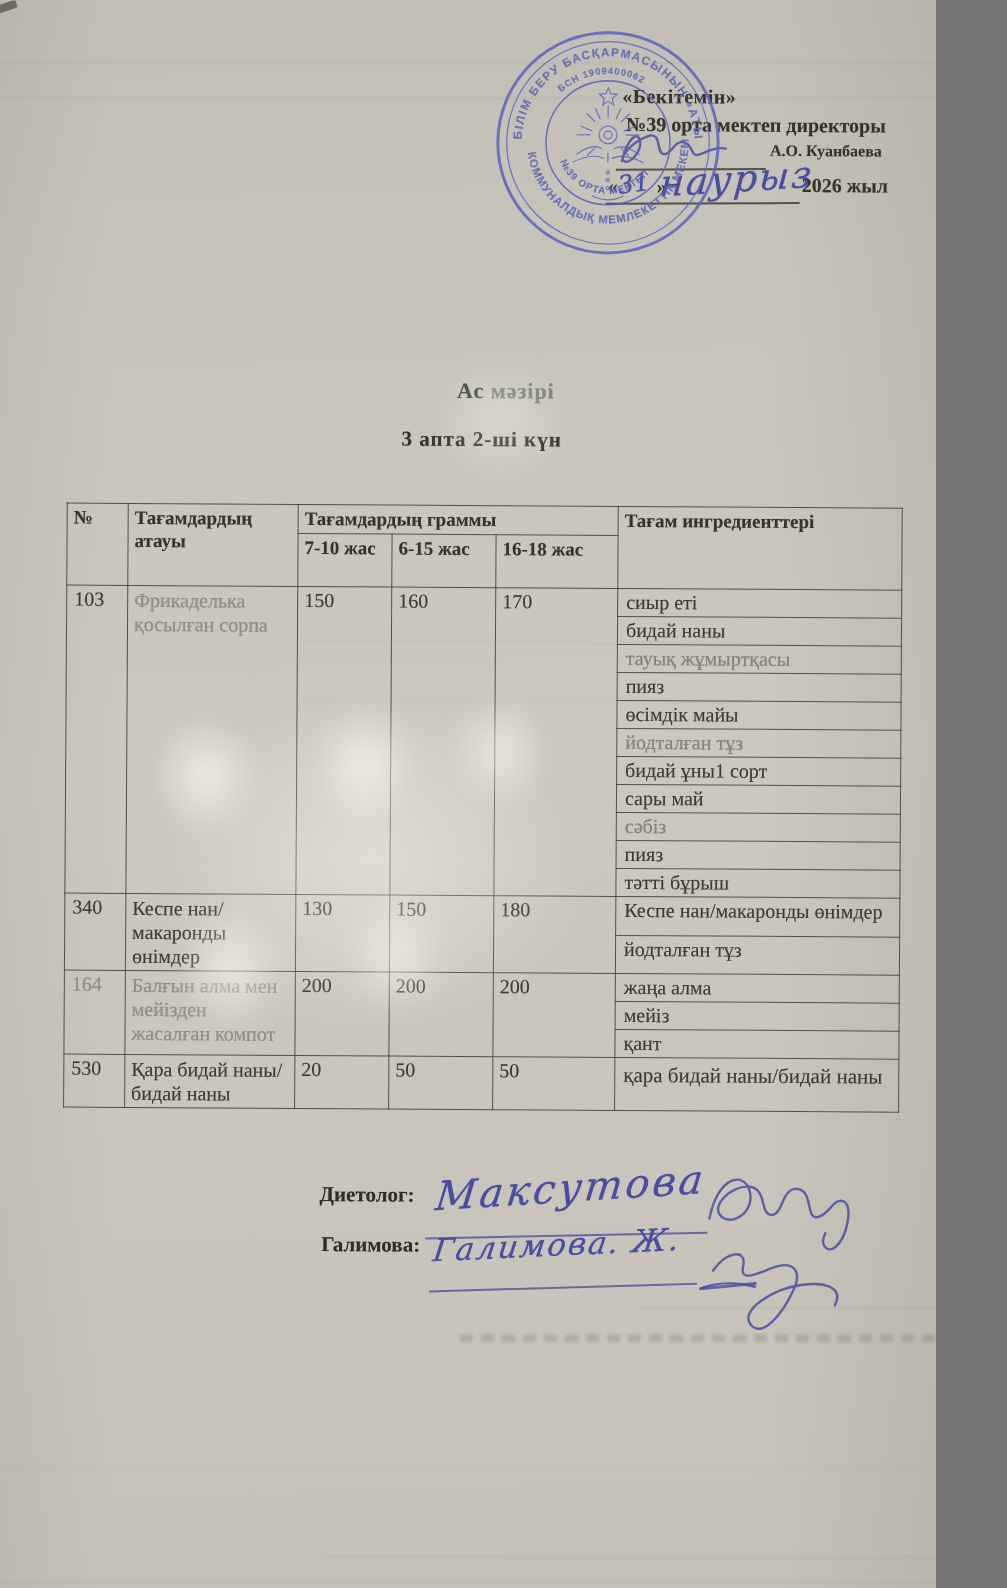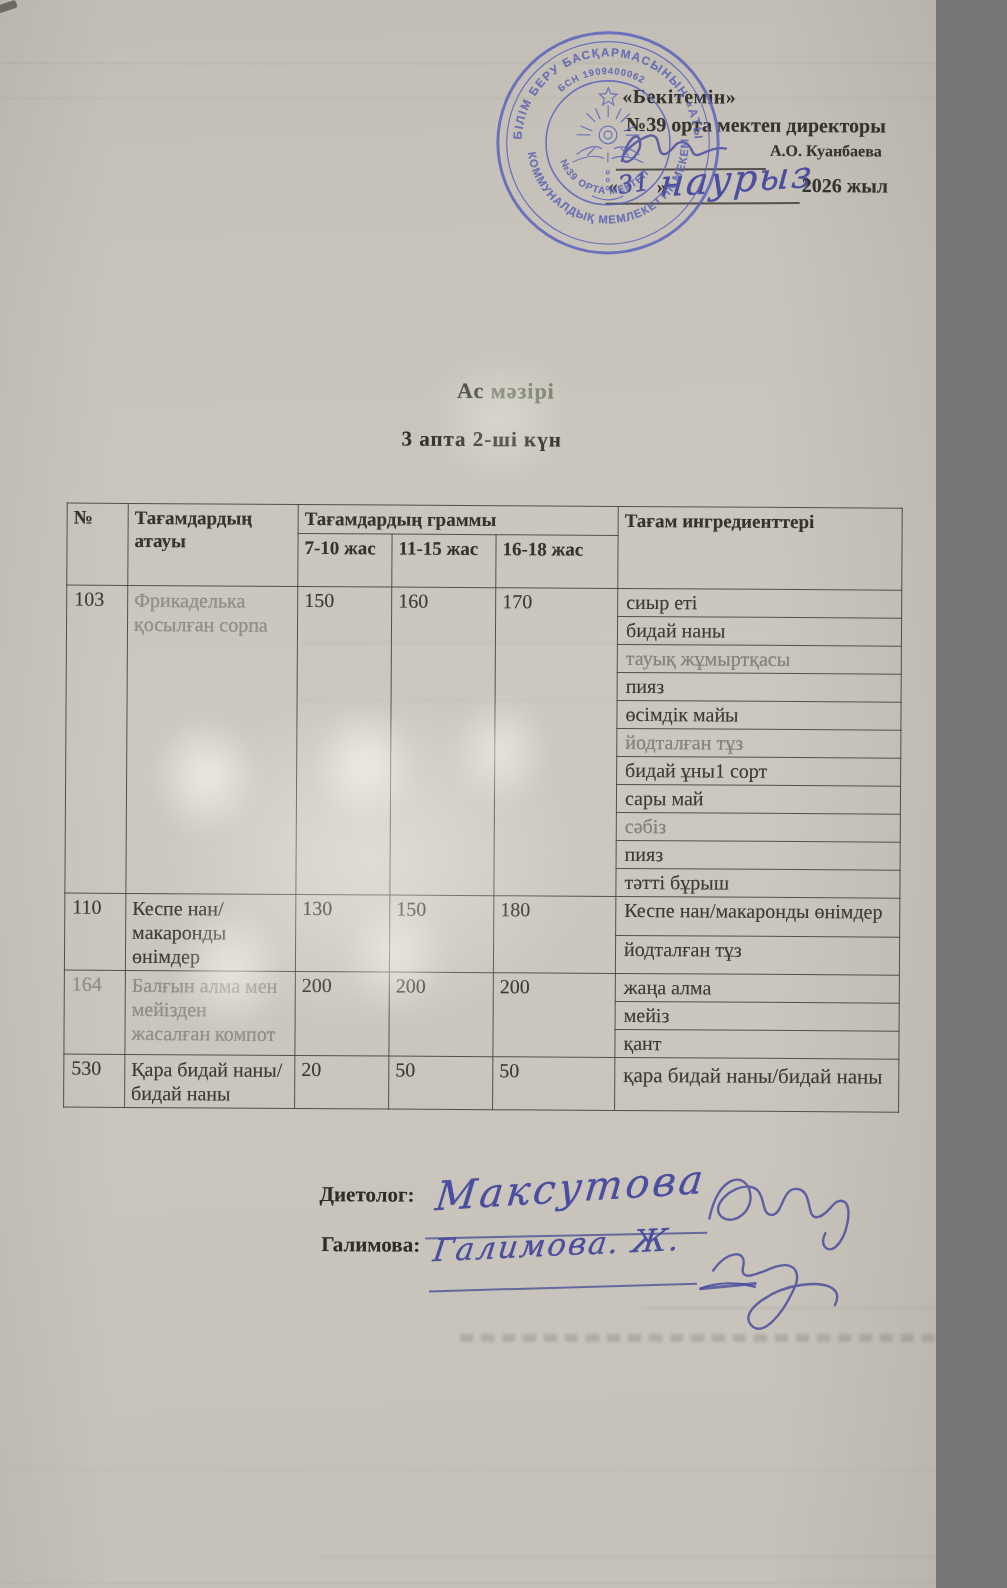--- a/index.html
+++ b/index.html
@@ -155,21 +155,21 @@
         </colgroup>
         <thead>
           <tr class="h1">
             <th rowspan="2">№</th>
             <th rowspan="2">Тағамдардың атауы</th>
             <th colspan="3">Тағамдардың  граммы</th>
             <th rowspan="2">Тағам ингредиенттері</th>
           </tr>
           <tr class="h2">
             <th class="c-age1">7-10 жас</th>
-            <th class="c-age2">11-15 жас</th>
+            <th class="c-age2">6-15 жас</th>
             <th class="c-age3">16-18 жас</th>
           </tr>
         </thead>
         <tbody>
             <tr>
               <td class="td-num" rowspan="11">103</td>
               <td class="td-name" rowspan="11">Фрикаделька қосылған сорпа</td>
               <td class="td-gram" rowspan="11">150</td>
               <td class="td-gram" rowspan="11">160</td>
               <td class="td-gram" rowspan="11">170</td>
@@ -199,21 +199,21 @@
             <tr>
               <td class="td-ing">сәбіз</td>
             </tr>
             <tr>
               <td class="td-ing">пияз</td>
             </tr>
             <tr>
               <td class="td-ing">тәтті бұрыш</td>
             </tr>
             <tr>
-              <td class="td-num" rowspan="2">110</td>
+              <td class="td-num" rowspan="2">340</td>
               <td class="td-name" rowspan="2">Кеспе нан/макаронды өнімдер</td>
               <td class="td-gram" rowspan="2">130</td>
               <td class="td-gram" rowspan="2">150</td>
               <td class="td-gram" rowspan="2">180</td>
               <td class="td-ing">Кеспе нан/макаронды өнімдер</td>
             </tr>
             <tr>
               <td class="td-ing">йодталған тұз</td>
             </tr>
             <tr>

